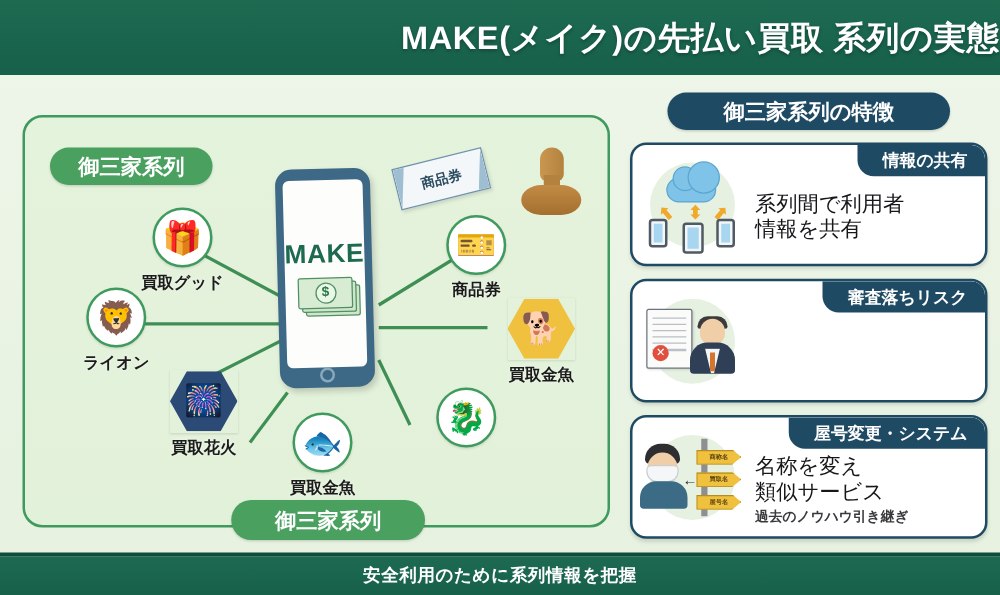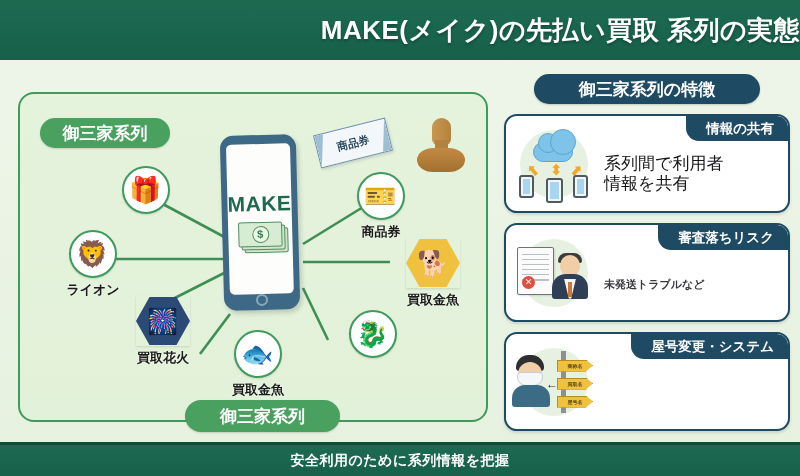--- a/index.html
+++ b/index.html
@@ -271,20 +271,21 @@
       <line x1="285" y1="196" x2="310" y2="248"></line>
       <line x1="258" y1="310" x2="258" y2="316"></line>
     </g>
   </svg>
 
   <div class="pill pill-sub">御三家系列</div>
   <div class="pill pill-bottom">御三家系列</div>
 
   <div class="node" style="left:146px;top:166px">
     <div class="badge">🎁</div>
+    <div class="label">買取グッド</div>
   </div>
 
   <div class="node" style="left:93px;top:230px">
     <div class="badge">🦁</div>
     <div class="label">ライオン</div>
   </div>
 
   <div class="node" style="left:163px;top:296px">
     <div class="badge hex">
       <div class="hexshape hex-navy">🎆</div>
@@ -374,21 +375,20 @@
           <div class="person">
             <div class="hair"></div>
               <div class="head"></div>
             <div class="suit"></div>
               <div class="shirt"></div>
               <div class="tie"></div>
           </div>
         </div>
       </div>
       <div class="card-body">
-        <div class="card-note">未発送トラブルなど</div>
       </div>
     </div>
 
     <div class="card">
       <div class="card-tab">屋号変更・システム</div>
       <div class="card-art">
         <div class="arts3">
           <div class="masked">
             <div class="hair2"></div>
               <div class="face"></div>
@@ -397,20 +397,25 @@
           </div>
           <div class="arrow-left">←</div>
           <div class="signpost">
             <div class="post"></div>
             <div class="sign s1">商称名</div>
             <div class="sign s2">買取名</div>
             <div class="sign s3">屋号名</div>
           </div>
         </div>
       </div>
+      <div class="card-body">
+        <div class="card-text" style="white-space:pre-line">名称を変え
+類似サービス</div>
+        <div class="card-note">過去のノウハウ引き継ぎ</div>
+      </div>
     </div>
   </div>
 
   <div class="footer">
     <div class="footer-text">安全利用のために系列情報を把握</div>
   </div>
 
 </div>
 
 </body></html>

